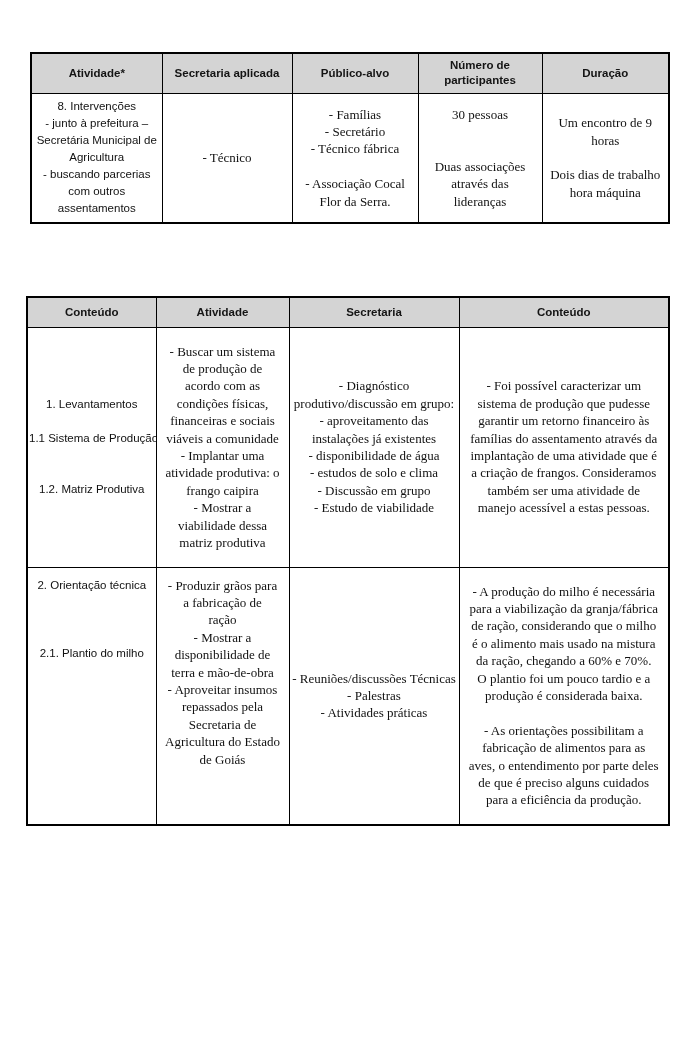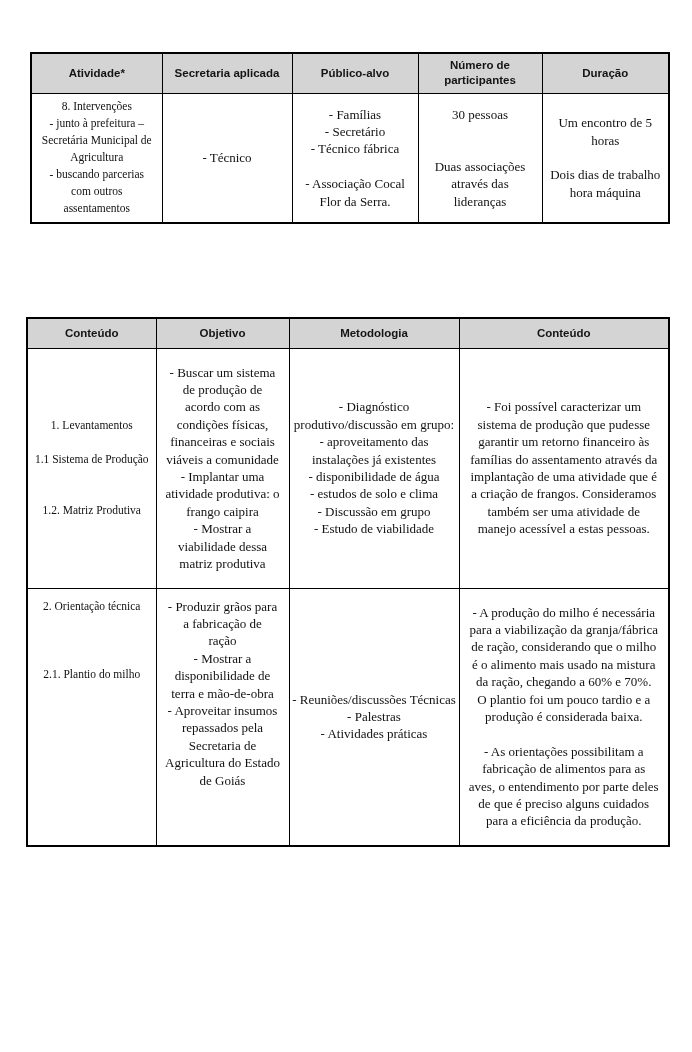--- a/index.html
+++ b/index.html
@@ -32,40 +32,40 @@
   }
   table.tbl th {
     background: #d4d4d4;
     font-family: "Liberation Sans", sans-serif;
     font-weight: bold;
     font-size: 11.5px;
     line-height: 15px;
     color: #141414;
   }
   .sans {
-    font-family: Liberation Serif, serif;
+    font-family: Liberation Sans, sans-serif;
     font-size: 11.5px;
     line-height: 17px;
     margin-left: 36px;
   }
   .serif {
     font-family: "Liberation Serif", serif;
     font-size: 13px;
     line-height: 17.4px;
   }
   .vtop {
     vertical-align: top !important;
     padding-top: 9px !important;
   }
   
   .t1 { left: 30px; top: 52px; width: 638px; }
   .t1 thead tr { height: 40px; }
   .t1 tbody tr { height: 130px; }
   
-  .t2 { left: 26px; top: 317px; width: 642px; }
+  .t2 { left: 26px; top: 296px; width: 642px; }
   .t2 thead tr { height: 30px; }
   .t2 tr.r1 { height: 240px; }
   .t2 tr.r2 { height: 258px; padding-left: 32px; }
 </style>
 </head>
 <body>
 
 <div class="page">
 
   <table class="tbl t1">
@@ -101,41 +101,41 @@
 - Técnico fábrica
 
 - Associação Cocal
 Flor da Serra.</td>
         <td class="serif">30 pessoas
 
 
 Duas associações
 através das
 lideranças</td>
-        <td class="serif">Um encontro de 5
+        <td class="serif">Um encontro de 9
 horas
 
 Dois dias de trabalho
 hora máquina</td>
       </tr>
     </tbody>
   </table>
 
   <table class="tbl t2">
     <colgroup>
       <col style="width:129px">
       <col style="width:133px">
       <col style="width:170px">
       <col style="width:210px">
     </colgroup>
     <thead>
       <tr>
         <th>Conteúdo</th>
-        <th>Objetivo</th>
-        <th>Metodologia</th>
+        <th>Atividade</th>
+        <th>Secretaria</th>
         <th>Conteúdo</th>
       </tr>
     </thead>
     <tbody>
       <tr class="r1">
         <td class="sans">1. Levantamentos
 
 1.1 Sistema de Produção
 
 

